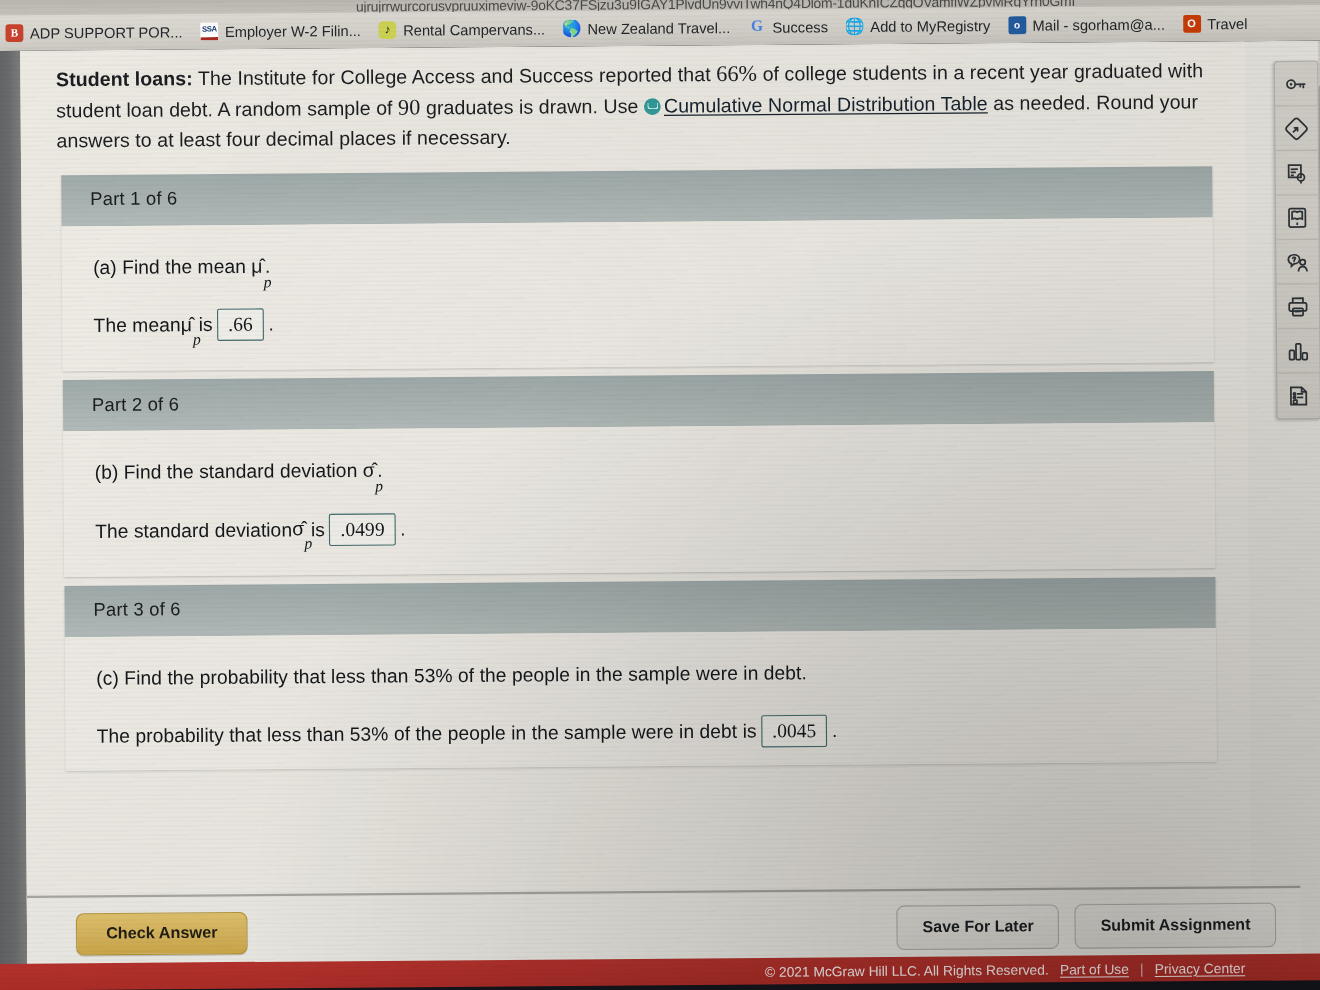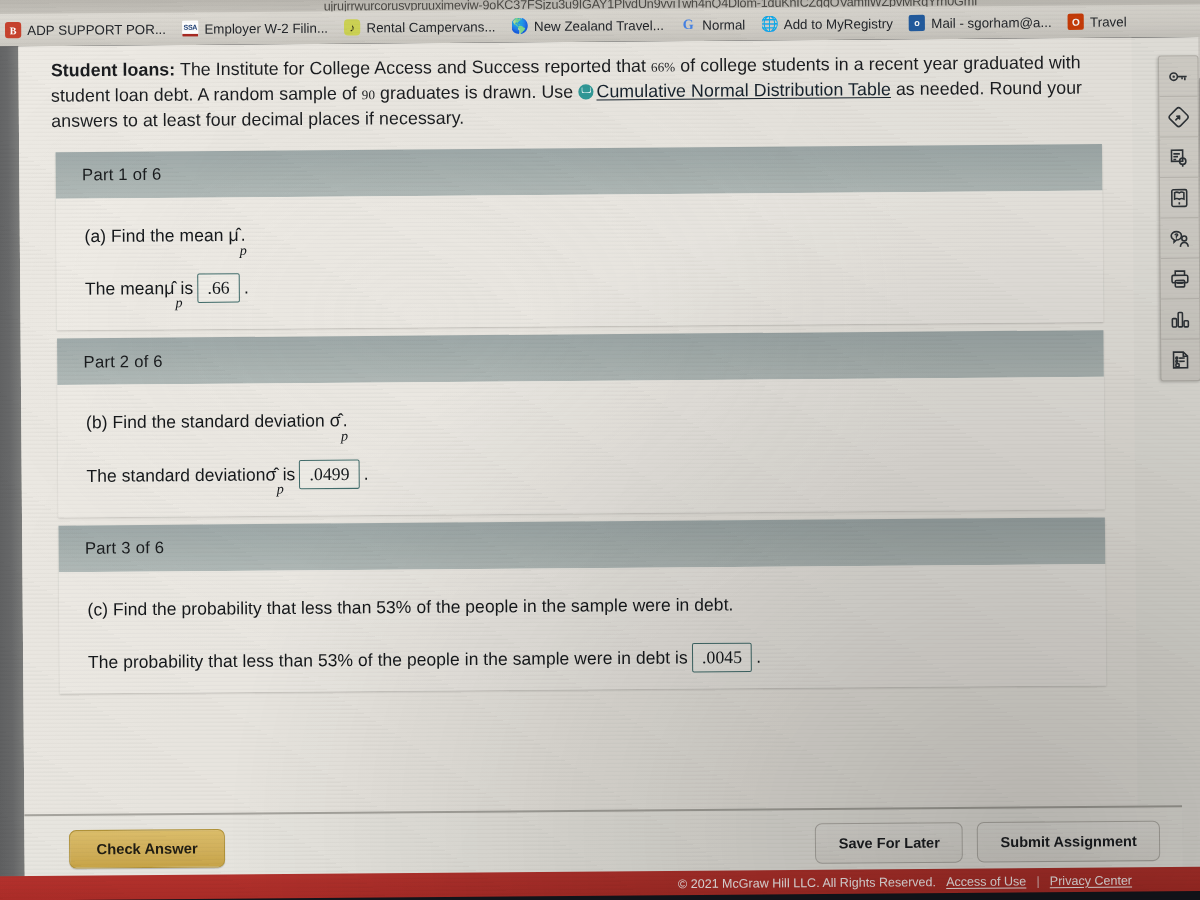--- a/index.html
+++ b/index.html
@@ -108,21 +108,21 @@
 
   
   .stem {
     padding: 12px 22px 10px 16px;
     font-size: 17.6px;
     line-height: 1.42;
     color: #1b1d20;
     letter-spacing: 0.05px;
   }
   .stem b { font-weight: 700; }
-  .stem .num { font-family: "Liberation Serif", serif; font-size: 13px; }
+  .stem .num { font-family: "Liberation Serif", serif; font-size: 20px; }
   .tablelink {
     color: #15222e;
     text-decoration: underline;
     text-underline-offset: 2px;
   }
   .link-badge {
     display: inline-block;
     width: 15px; height: 15px;
     border-radius: 50%;
     background: #2a9d9b;
@@ -340,21 +340,21 @@
       <span>Rental Campervans...</span>
     </div>
 
     <div class="bm">
       <span class="bm-ico ico-nz">🌎</span>
       <span>New Zealand Travel...</span>
     </div>
 
     <div class="bm">
       <span class="bm-ico ico-g">G</span>
-      <span>Normal</span>
+      <span>Success</span>
     </div>
 
     <div class="bm">
       <span class="bm-ico ico-mr">🌐</span>
       <span>Add to MyRegistry</span>
     </div>
 
     <div class="bm">
       <span class="bm-ico ico-mail">o</span>
       <span>Mail - sgorham@a...</span>
@@ -445,21 +445,21 @@
 
     <div class="actionbar">
       <button class="btn-check">Check Answer</button>
       <div class="spacer"></div>
       <button class="btn-plain">Save For Later</button>
       <button class="btn-plain">Submit Assignment</button>
     </div>
 
     <div class="copybar">
       <span>© 2021 McGraw Hill LLC. All Rights Reserved.</span>
-      <a href="#">Access of Use</a>
+      <a href="#">Part of Use</a>
       <span class="sep">|</span>
       <a href="#">Privacy Center</a>
     </div>
 
     <div class="desk-bottom"></div>
 
     <div class="toolrail">
 
       <div class="tool">
         <svg viewBox="0 0 24 24">

